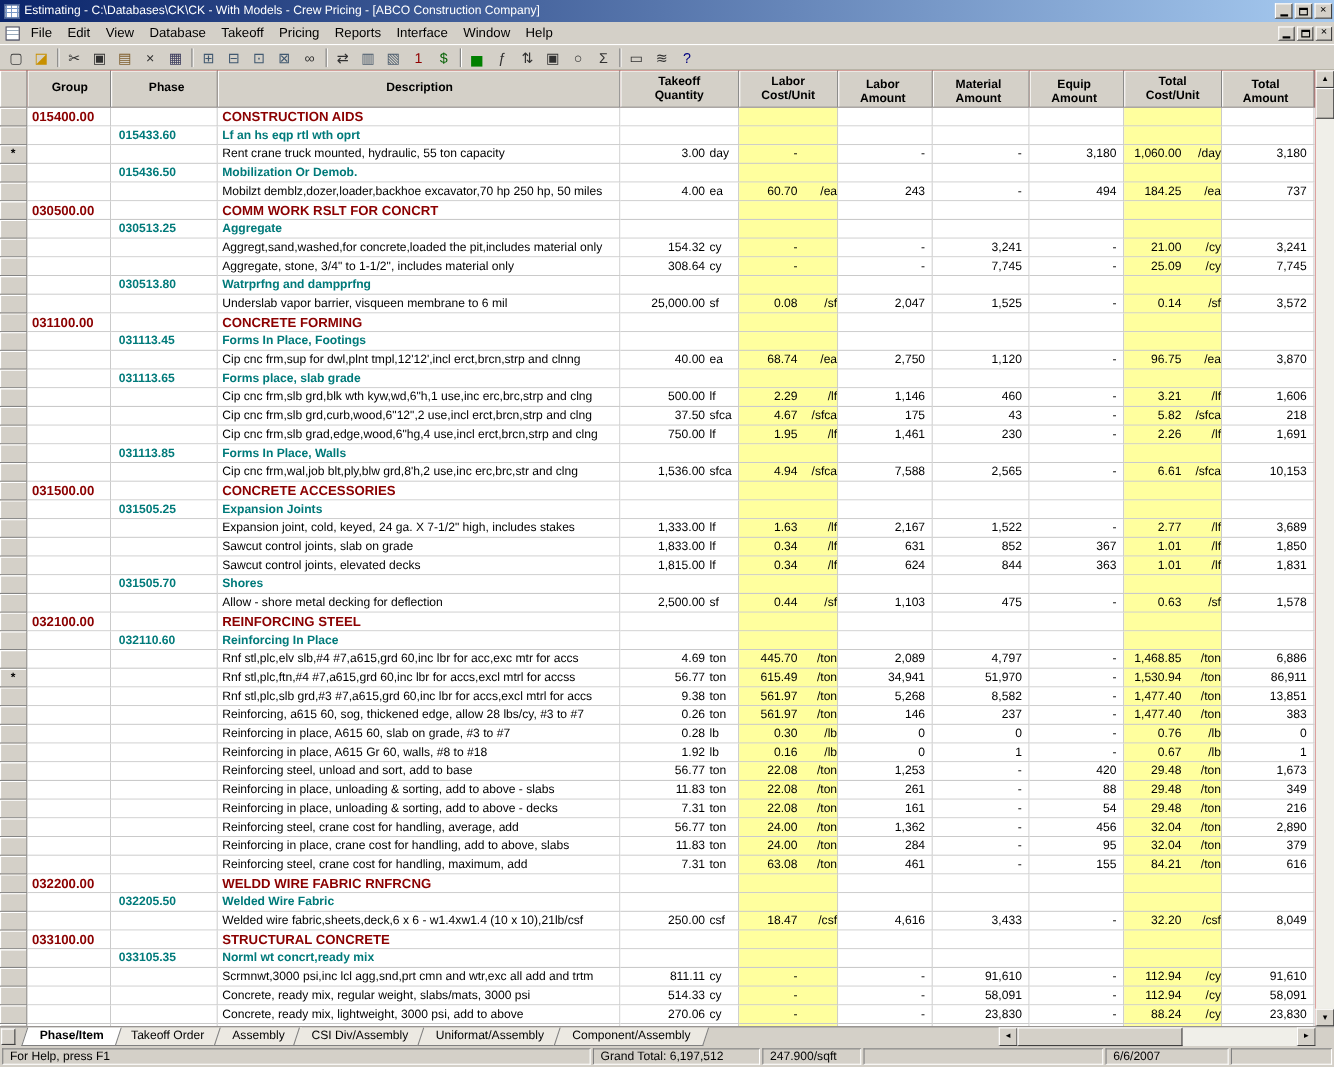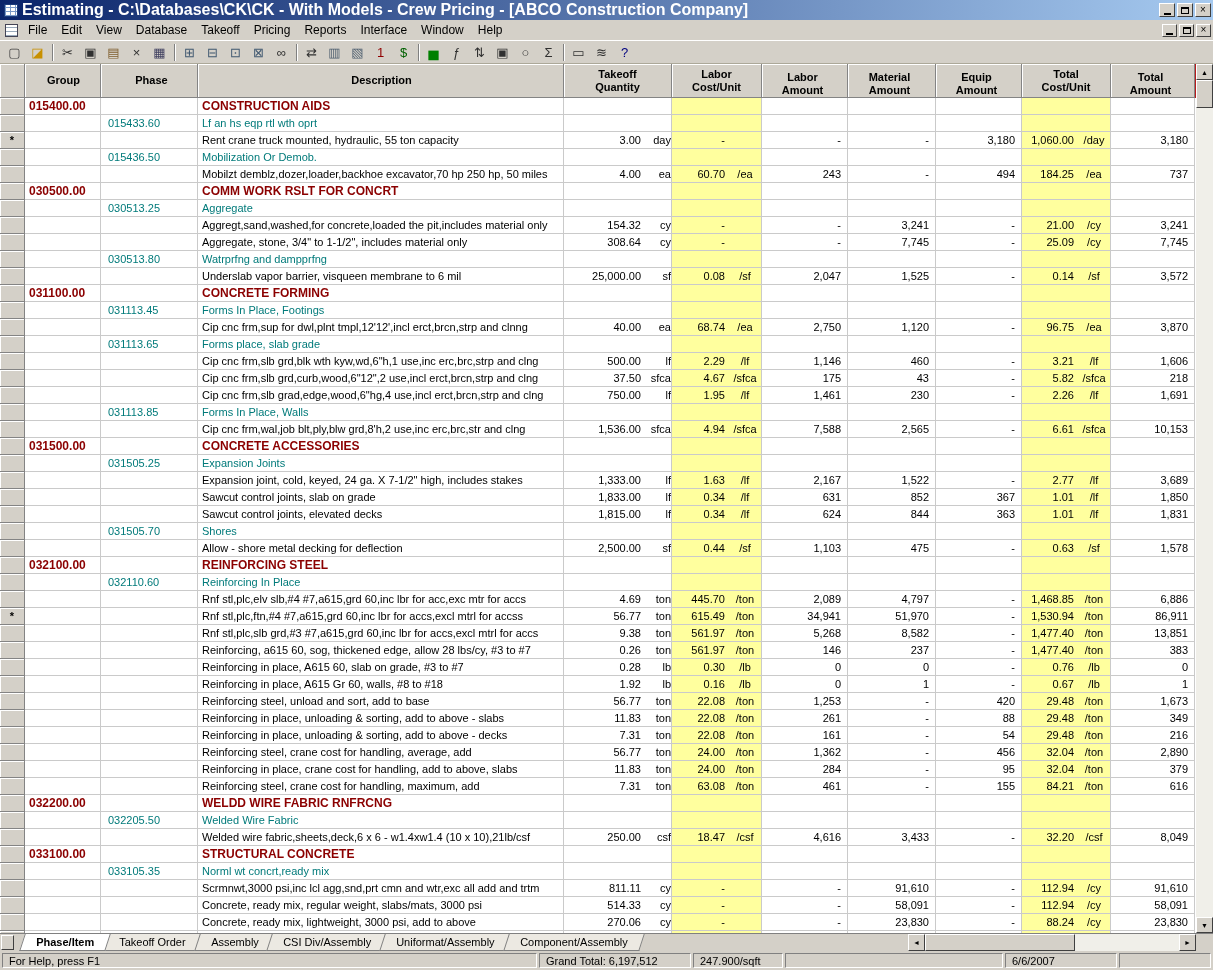--- a/index.html
+++ b/index.html
@@ -6,21 +6,21 @@
   *{box-sizing:border-box;}
   .window{width:1213px;height:970px;display:flex;flex-direction:column;background:#d4d0c8;
     font-family:"Liberation Sans","DejaVu Sans",sans-serif;overflow:hidden;}
 
   
   .titlebar{height:20px;background:linear-gradient(to right,#0a246a,#a6caf0);display:flex;
     align-items:center;padding:0 2px;flex:0 0 auto;}
   .appicon{width:14px;height:13px;margin:0 4px 0 2px;background-color:#fff;border:1px solid #1a3a7a;
     background-image:repeating-linear-gradient(0deg,#7a9ac8 0 1px,transparent 1px 4px),
       repeating-linear-gradient(90deg,#7a9ac8 0 1px,transparent 1px 5px);}
-  .title-text{color:#fff;font-weight:bold;font-size:16px;white-space:nowrap;overflow:hidden;flex:1;}
+  .title-text{color:#fff;font-weight:normal;font-size:11px;white-space:nowrap;overflow:hidden;flex:1;}
   .wbtn{width:16px;height:14px;margin-left:2px;background:#d4d0c8;border:1px solid;
     border-color:#fff #404040 #404040 #fff;display:flex;align-items:center;justify-content:center;
     font-size:10px;line-height:10px;padding:0;color:#000;}
   .glyph-min{display:block;width:7px;height:2px;background:#000;margin-top:7px;}
   .glyph-max{display:block;width:8px;height:7px;border:1px solid #000;border-top:2px solid #000;}
 
   
   .menubar{height:20px;display:flex;align-items:center;background:#d4d0c8;padding:0 2px;flex:0 0 auto;}
   .mdiicon{width:13px;height:13px;margin:0 3px;background:#fff;border:1px solid #445;
     background-image:repeating-linear-gradient(0deg,#9ab 0 1px,transparent 1px 4px);}
@@ -56,24 +56,24 @@
   .c3{width:366px;padding-left:4px;}
   .c4{width:108px;}
   .c5{width:90px;}
   .c6{width:86px;justify-content:flex-end;padding-right:6px;}
   .c7{width:88px;justify-content:flex-end;padding-right:6px;}
   .c8{width:86px;justify-content:flex-end;padding-right:6px;}
   .c9{width:89px;}
   .c10{width:84px;justify-content:flex-end;padding-right:6px;}
   .yel{background:#ffff9e;}
   .nv{flex:1;text-align:right;}
-  .nu{width:30px;text-align:right;padding-left:4px;}
-  .nu2{width:36px;text-align:center;padding-left:4px;}
+  .nu{width:30px;text-align:left;padding-left:4px;}
+  .nu2{width:36px;text-align:right;padding-left:4px;}
   .g .c1,.g .c3{color:#8b0000;font-weight:bold;font-size:12px;}
-  .p .c2,.p .c3{color:#007a7a;font-weight:normal;}
+  .p .c2,.p .c3{color:#007a7a;font-weight:bold;}
 
   
   .vscroll{width:17px;display:flex;flex-direction:column;background:#f0efe9;}
   .sbtn{height:16px;width:17px;background:#d4d0c8;border:1px solid;border-color:#fff #404040 #404040 #fff;
     display:flex;align-items:center;justify-content:center;font-size:7px;padding:0;color:#000;flex:0 0 auto;}
   .vtrack{flex:1;position:relative;}
   .vthumb{position:absolute;top:0;left:0;width:17px;height:28px;background:#d4d0c8;
     border:1px solid;border-color:#fff #404040 #404040 #fff;}
 
   

